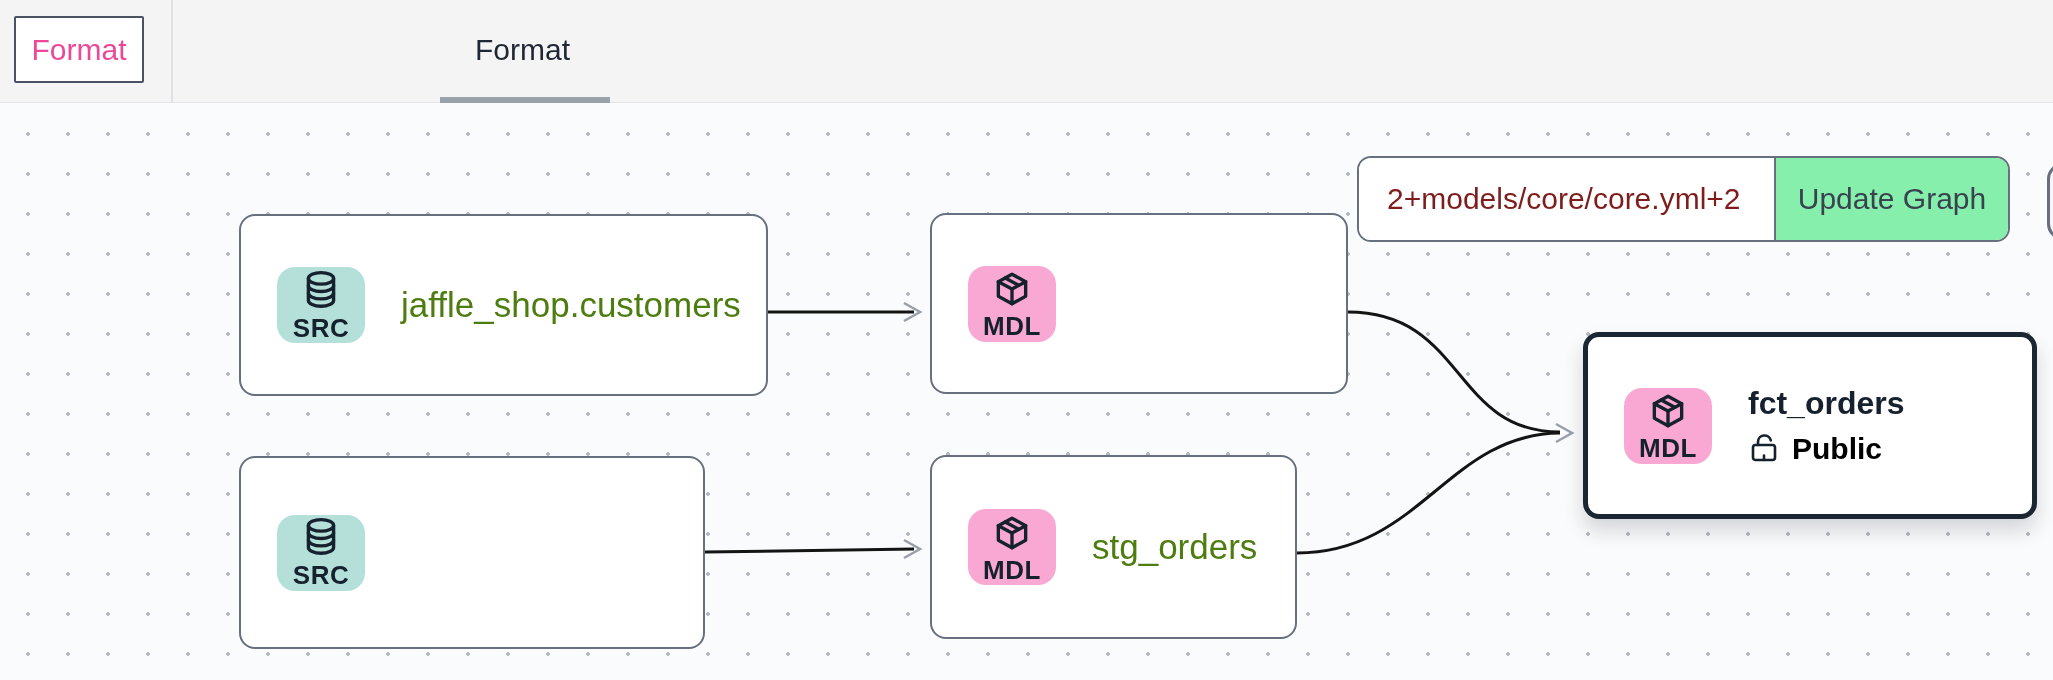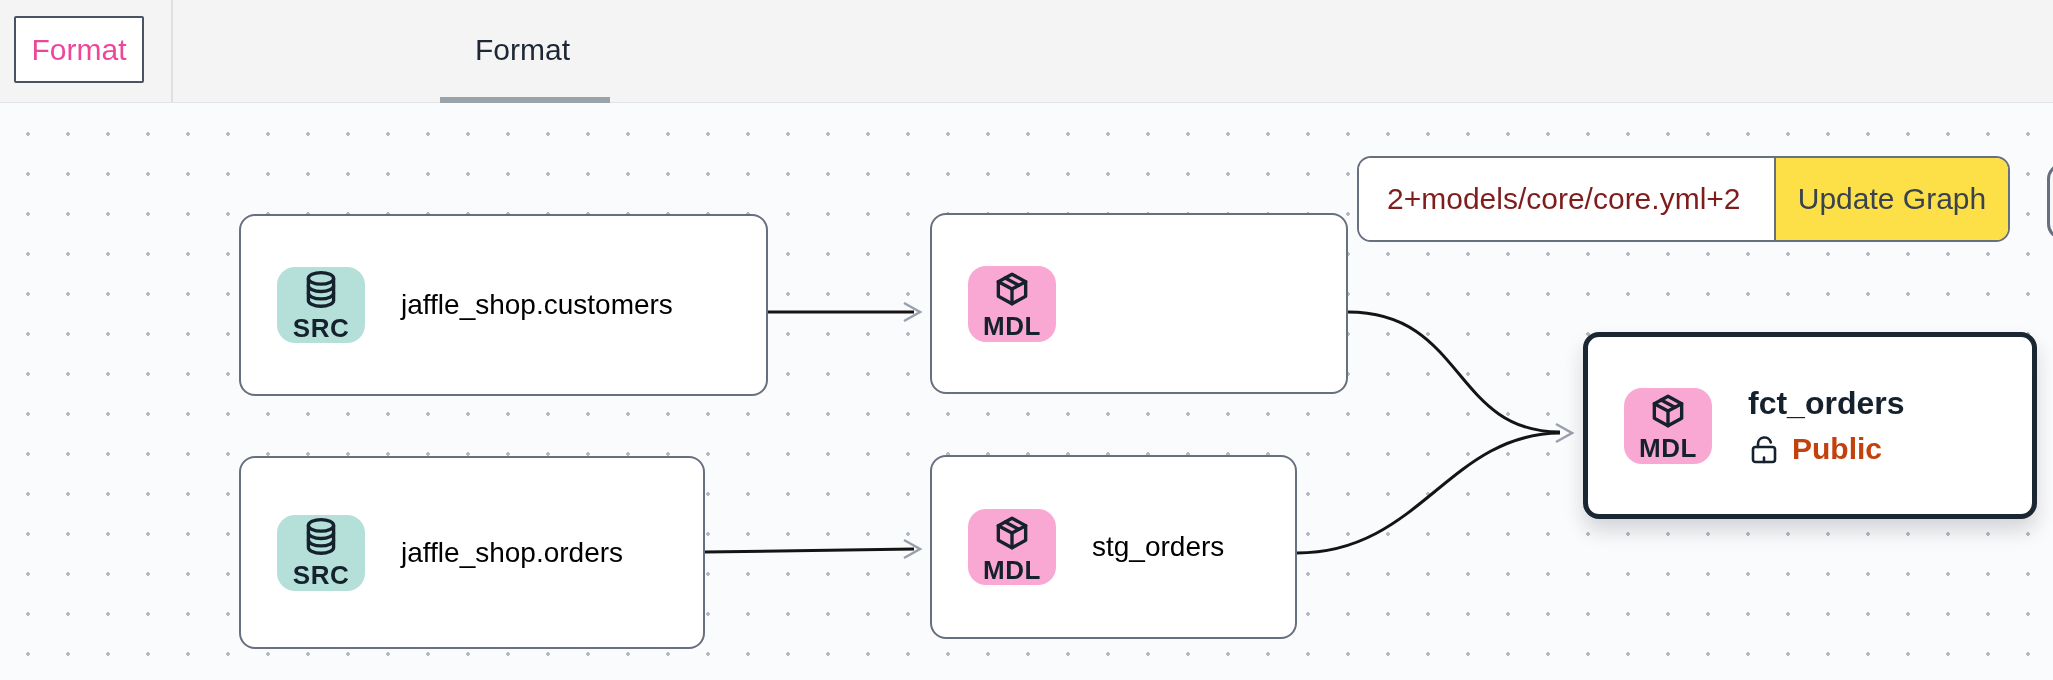--- a/index.html
+++ b/index.html
@@ -48,43 +48,43 @@
     box-shadow:0 12px 20px rgba(15,23,42,.16);
   }
   .badge{
     width:88px;height:76px;border-radius:18px;flex:0 0 auto;
     display:flex;flex-direction:column;align-items:center;justify-content:center;
   }
   .badge.src{background:#b5e0da;}
   .badge.mdl{background:#f9a8d4;justify-content:center;}
   .badge svg{display:block;}
   .badge-label{font-size:26px;font-weight:600;color:#16212e;line-height:1;margin-top:3px;letter-spacing:.5px;}
-  .node-label{font-size:28px;color:#000000;white-space:nowrap;}
+  .node-label{font-size:35px;color:#4d7c0f;white-space:nowrap;}
   .node-title{font-size:32px;color:#16212e;white-space:nowrap;}
   .node-col{display:flex;flex-direction:column;justify-content:center;font-weight:bold;}
-  .access-row{display:flex;align-items:flex-end;gap:12px;margin-top:10px;font-size:30px;color:#c2410c;}
+  .access-row{display:flex;align-items:flex-start;gap:12px;margin-top:10px;font-size:30px;color:#000000;}
   
   .n-src-customers{left:239px;top:111px;width:529px;height:182px;}
   .n-stg-customers{left:930px;top:110px;width:418px;height:181px;}
   .n-src-orders{left:239px;top:353px;width:466px;height:193px;}
   .n-stg-orders{left:930px;top:352px;width:367px;height:184px;}
   .n-fct-orders{left:1583px;top:229px;width:454px;height:187px;}
   
   .selector{
     position:absolute;left:1357px;top:53px;width:653px;height:86px;
     border:2px solid #68707f;border-radius:14px;background:#fff;
     display:flex;overflow:hidden;box-sizing:border-box;
   }
   .selector-input{
     flex:1;border:0;outline:none;background:#fff;padding:0 0 0 28px;
     font-family:"Liberation Sans","DejaVu Sans",sans-serif;
     font-size:30px;color:#7f1d1d;min-width:0;
   }
   .update-btn{
-    width:232px;flex:0 0 auto;background:#fde047;border-left:2px solid #68707f;
+    width:232px;flex:0 0 auto;background:#86efac;border-left:2px solid #68707f;
     display:flex;align-items:center;justify-content:center;
     font-size:30px;color:#39424f;cursor:pointer;text-align:right;
   }
   .partial-btn{
     position:absolute;left:2047px;top:60px;width:40px;height:77px;
     background:#f7f7f8;border:3px solid #68707f;border-radius:16px;box-sizing:border-box;
   }
 </style>
 </head>
 <body>
@@ -140,21 +140,20 @@
   <div class="node n-src-orders">
     <div class="badge src">
       <svg width="42" height="42" viewBox="0 0 40 40" fill="none" stroke="#16212e" stroke-width="3.2" stroke-linecap="round">
         <ellipse cx="20" cy="8" rx="12" ry="5.5"></ellipse>
         <path d="M8 8 v21 c0 3 5.4 5.5 12 5.5 s12 -2.5 12 -5.5 V8"></path>
         <path d="M8 15 c0 3 5.4 5.5 12 5.5 s12 -2.5 12 -5.5"></path>
         <path d="M8 22 c0 3 5.4 5.5 12 5.5 s12 -2.5 12 -5.5"></path>
       </svg>
       <span class="badge-label">SRC</span>
     </div>
-    <span class="node-label">jaffle_shop.orders</span>
   </div>
 
   <div class="node n-stg-orders">
     <div class="badge mdl">
       <svg width="42" height="42" viewBox="0 0 40 40" fill="none" stroke="#16212e" stroke-width="3.2" stroke-linecap="round" stroke-linejoin="round">
         <path d="M33 27 V13 L20 6 L7 13 v14 l13 7 z"></path>
         <path d="M7 13 L20 20 L33 13"></path>
         <path d="M20 20 V34"></path>
         <path d="M13.5 9.5 L26.5 16.5"></path>
       </svg>

